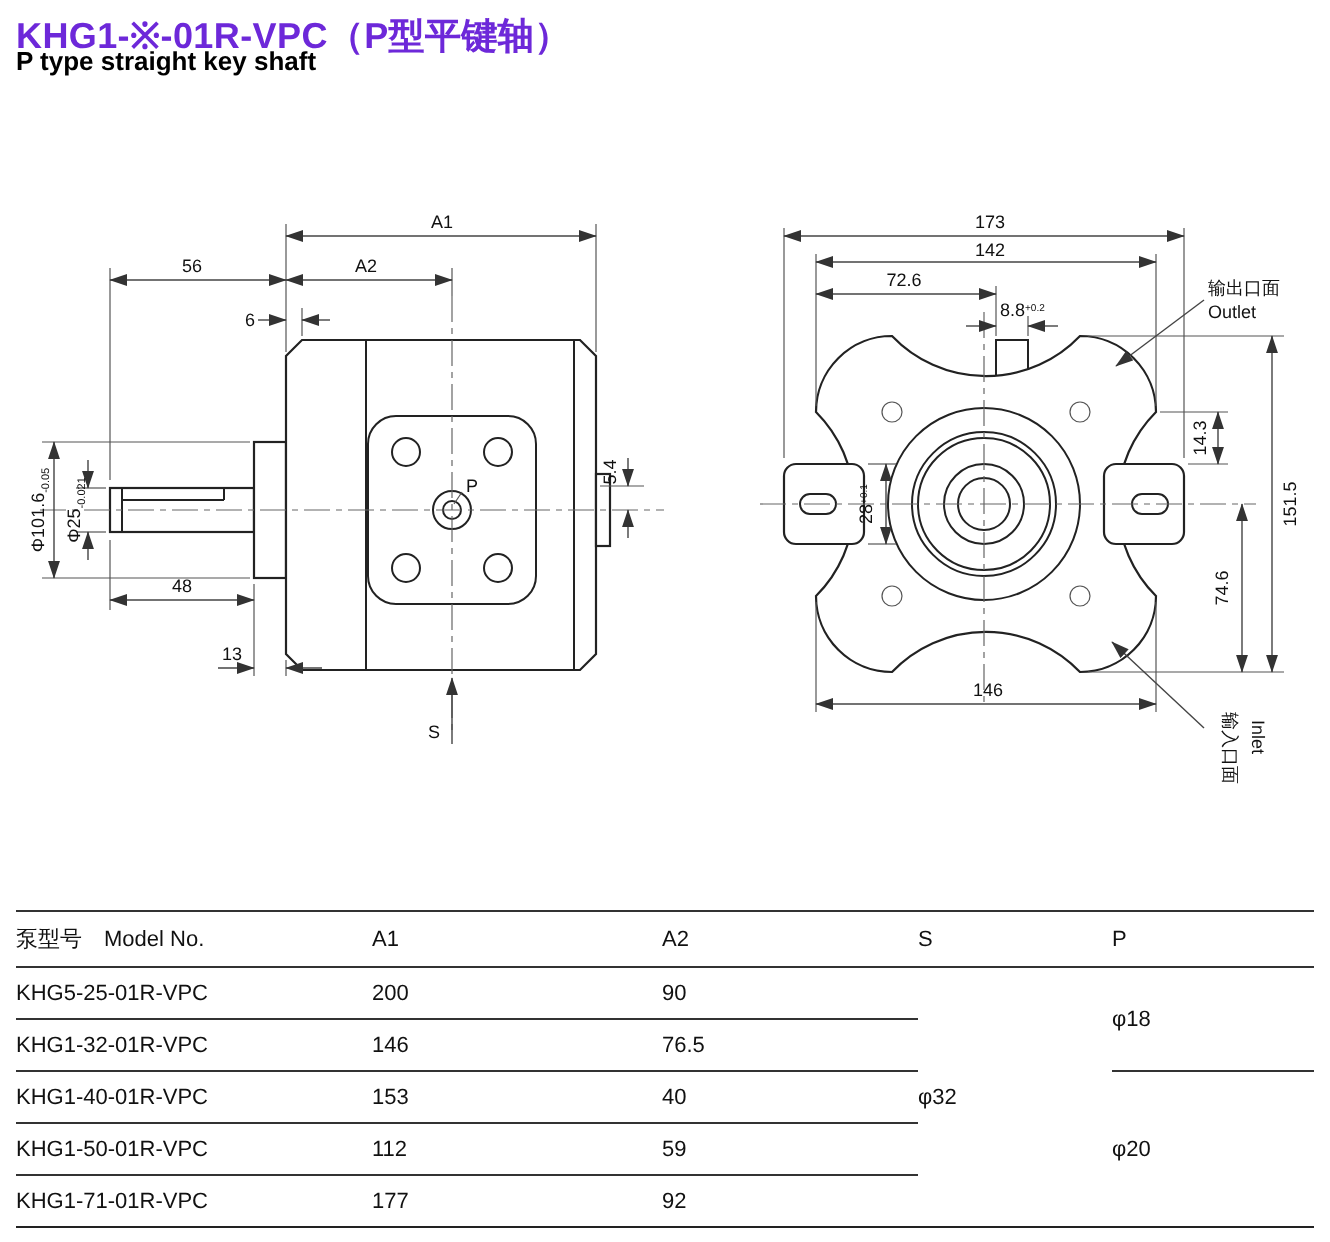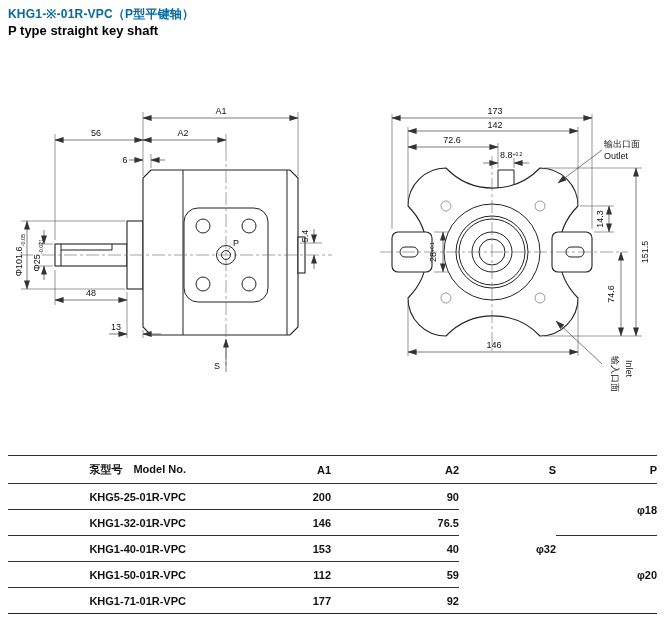--- a/index.html
+++ b/index.html
@@ -1,33 +1,33 @@
 <!DOCTYPE html>
 <html><head>
 <meta charset="utf-8">
 <style>
   *{box-sizing:border-box}
   html,body{margin:0;padding:0;background:#fff}
   body{font-family:"Liberation Sans",sans-serif}
   #page{position:relative;width:665px;height:621px;background:#fff;overflow:hidden}
-  .t1{position:absolute;left:8px;top:5px;font-size:12px;font-weight:bold;color:#0369a1;letter-spacing:.2px}
+  .t1{position:absolute;left:8px;top:5px;font-size:18px;font-weight:bold;color:#6d28d9;letter-spacing:.2px}
   .t2{position:absolute;left:8px;top:23px;font-size:13px;font-weight:bold;color:#000}
   svg{position:absolute;left:0;top:0}
   svg text{font-family:"Liberation Sans",sans-serif;font-size:9px;fill:#111}
   .ol{fill:#fff;stroke:#222;stroke-width:1.1}
   .nf{fill:none;stroke:#222;stroke-width:1}
   .tn{stroke:#555;stroke-width:.6;fill:none}
   .dm{stroke:#444;stroke-width:.7;fill:none;marker-start:url(#as);marker-end:url(#ae)}
   .de{stroke:#444;stroke-width:.7;fill:none;marker-end:url(#ae)}
   .ds{stroke:#444;stroke-width:.7;fill:none;marker-start:url(#as)}
   .cl{stroke:#666;stroke-width:.6;fill:none;stroke-dasharray:13 3 3 3}
   #spec{position:absolute;left:8px;top:455px;width:649px;border-collapse:collapse;
         border-top:1.5px solid #222;border-bottom:1.5px solid #222;table-layout:fixed}
-  #spec th,#spec td{border-top:1px solid #333;font-size:11px;font-weight:bold;
-        text-align:right;vertical-align:middle;color:#111;padding:0}
+  #spec th,#spec td{border-top:1px solid #333;font-size:11px;font-weight:normal;
+        text-align:left;vertical-align:middle;color:#111;padding:0}
   #spec th{height:28px}
   #spec td{height:26px}
 </style>
 </head>
 <body>
 
 <div id="page">
 
   <div class="t1">KHG1-※-01R-VPC（P型平键轴）</div>
   <div class="t2">P type  straight key shaft</div>

